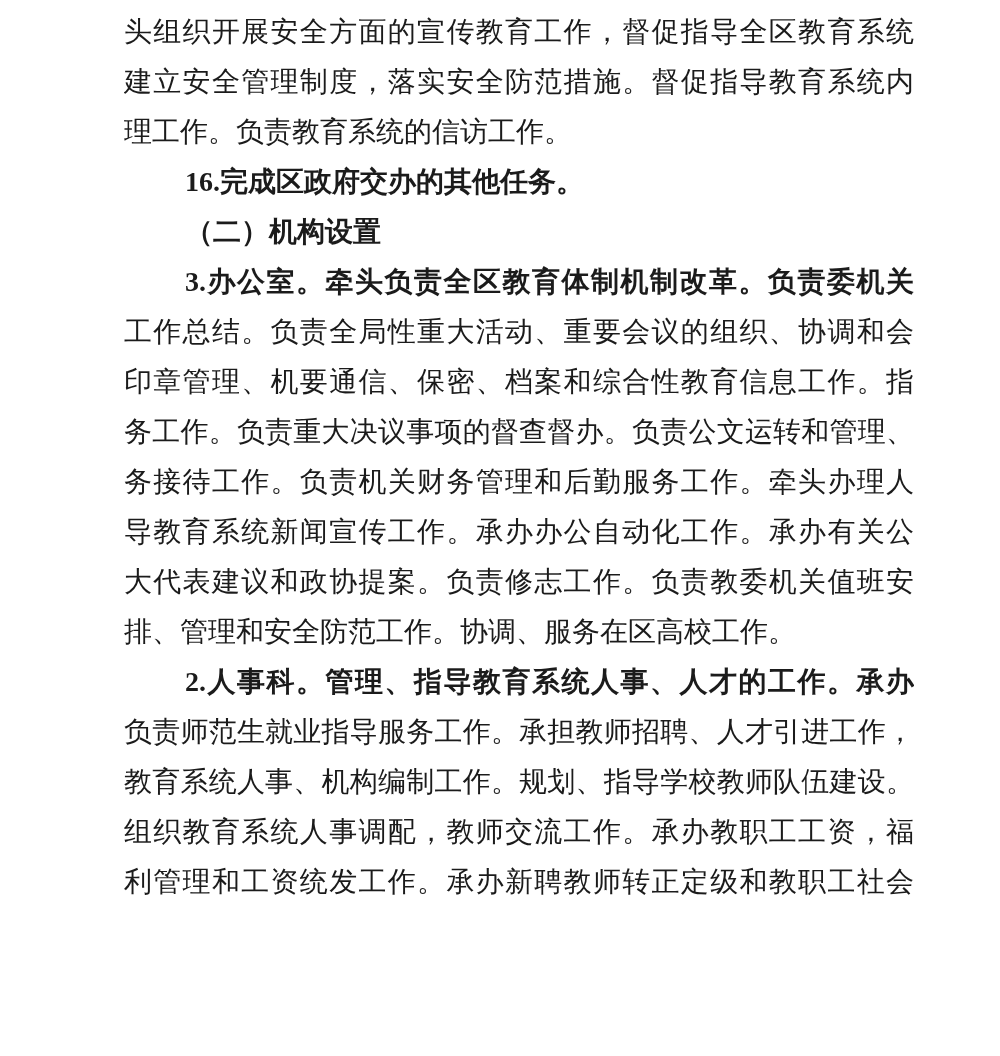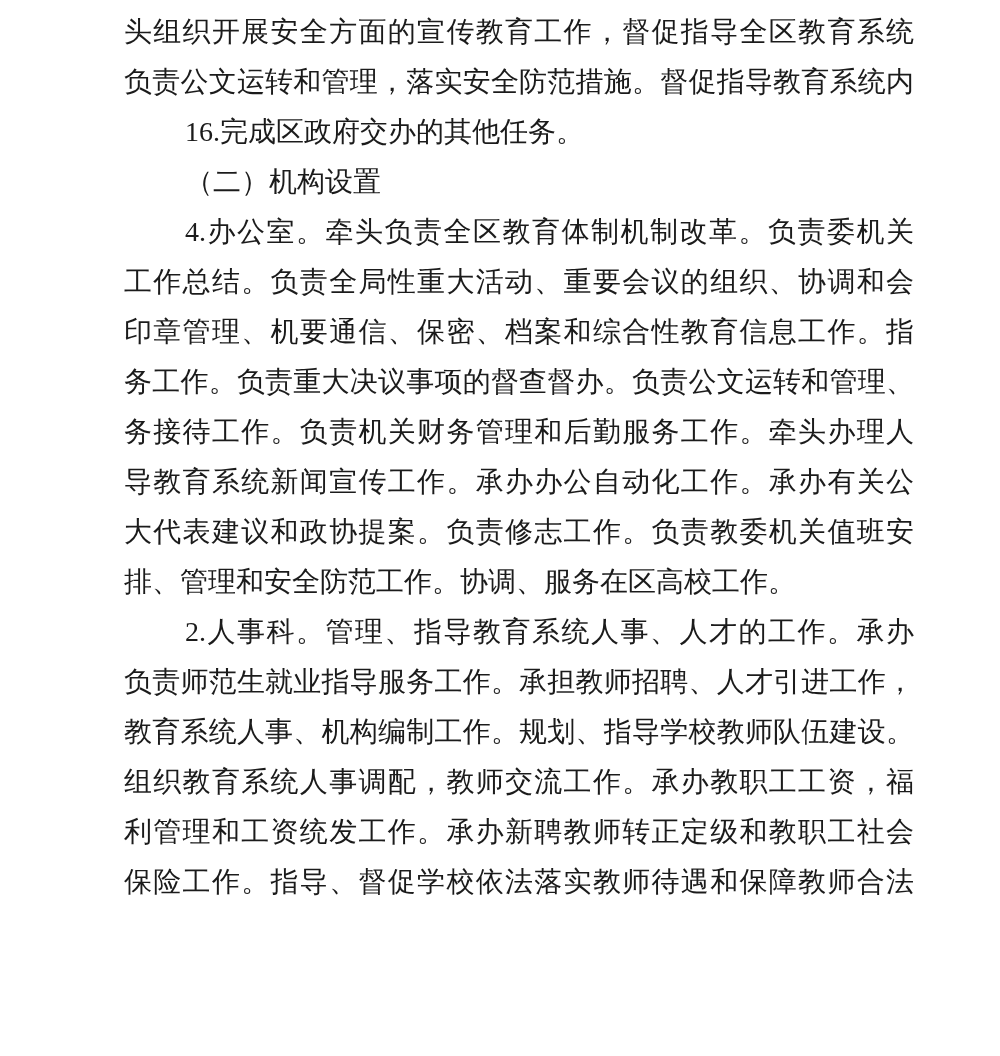--- a/index.html
+++ b/index.html
@@ -28,37 +28,38 @@
   }
   
   .line.j {
     white-space: normal;
     text-align: justify;
     text-align-last: justify;
   }
   
   .line.ind {
     padding-left: 61px;
+    font-weight: bold;
   }
 </style>
 </head>
 <body>
 
 <div class="page">
     <div class="line j">头组织开展安全方面的宣传教育工作，督促指导全区教育系统</div>
-    <div class="line j">负责公文运转和管理，落实安全防范措施。督促指导教育系统内</div>
+    <div class="line j">建立安全管理制度，落实安全防范措施。督促指导教育系统内</div>
+    <div class="line">理工作。负责教育系统的信访工作。</div>
     <div class="line ind">16.完成区政府交办的其他任务。</div>
     <div class="line ind">（二）机构设置</div>
-    <div class="line j ind">4.办公室。牵头负责全区教育体制机制改革。负责委机关</div>
+    <div class="line j ind">3.办公室。牵头负责全区教育体制机制改革。负责委机关</div>
     <div class="line j">工作总结。负责全局性重大活动、重要会议的组织、协调和会</div>
     <div class="line j">印章管理、机要通信、保密、档案和综合性教育信息工作。指</div>
     <div class="line j">务工作。负责重大决议事项的督查督办。负责公文运转和管理、</div>
     <div class="line j">务接待工作。负责机关财务管理和后勤服务工作。牵头办理人</div>
     <div class="line j">导教育系统新闻宣传工作。承办办公自动化工作。承办有关公</div>
     <div class="line j">大代表建议和政协提案。负责修志工作。负责教委机关值班安</div>
     <div class="line">排、管理和安全防范工作。协调、服务在区高校工作。</div>
     <div class="line j ind">2.人事科。管理、指导教育系统人事、人才的工作。承办</div>
     <div class="line j">负责师范生就业指导服务工作。承担教师招聘、人才引进工作，</div>
     <div class="line j">教育系统人事、机构编制工作。规划、指导学校教师队伍建设。</div>
     <div class="line j">组织教育系统人事调配，教师交流工作。承办教职工工资，福</div>
     <div class="line j">利管理和工资统发工作。承办新聘教师转正定级和教职工社会</div>
-    <div class="line j">保险工作。指导、督促学校依法落实教师待遇和保障教师合法</div>
   </div>
 
 </body></html>

